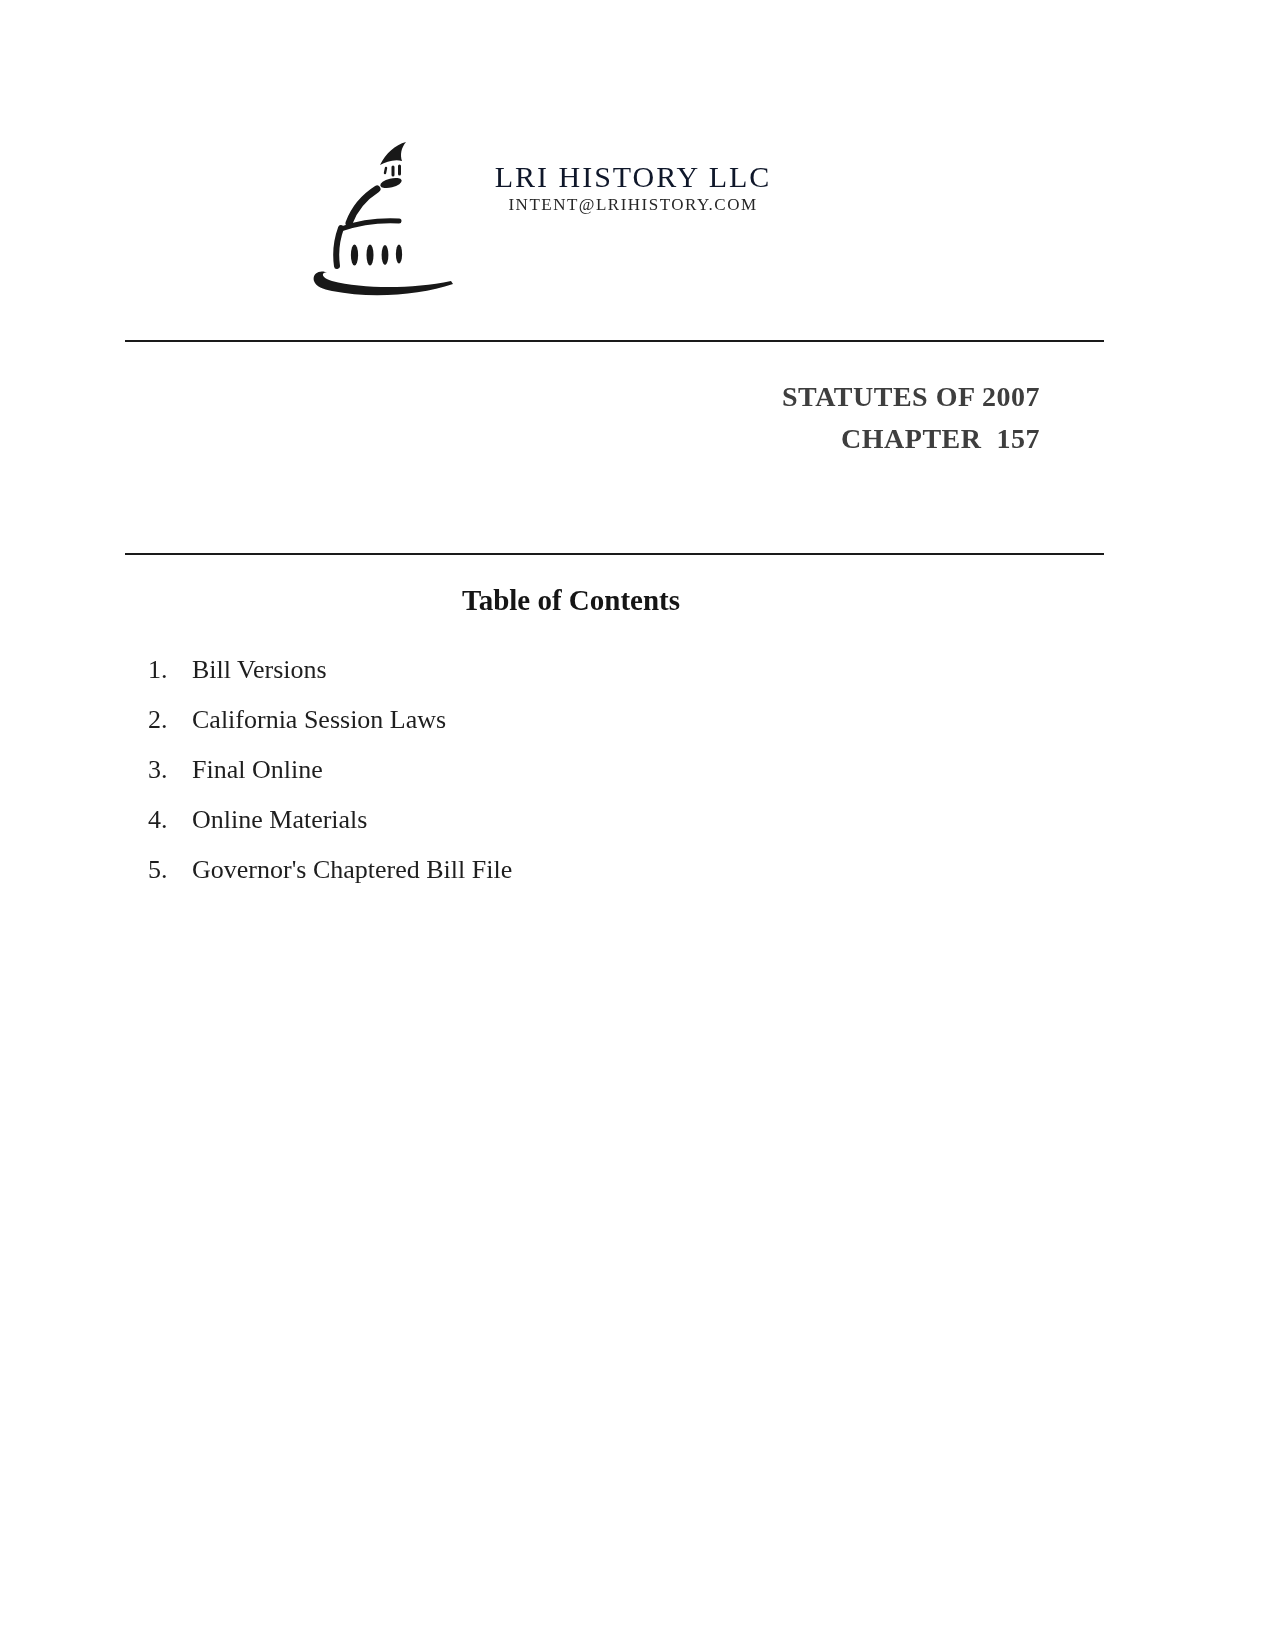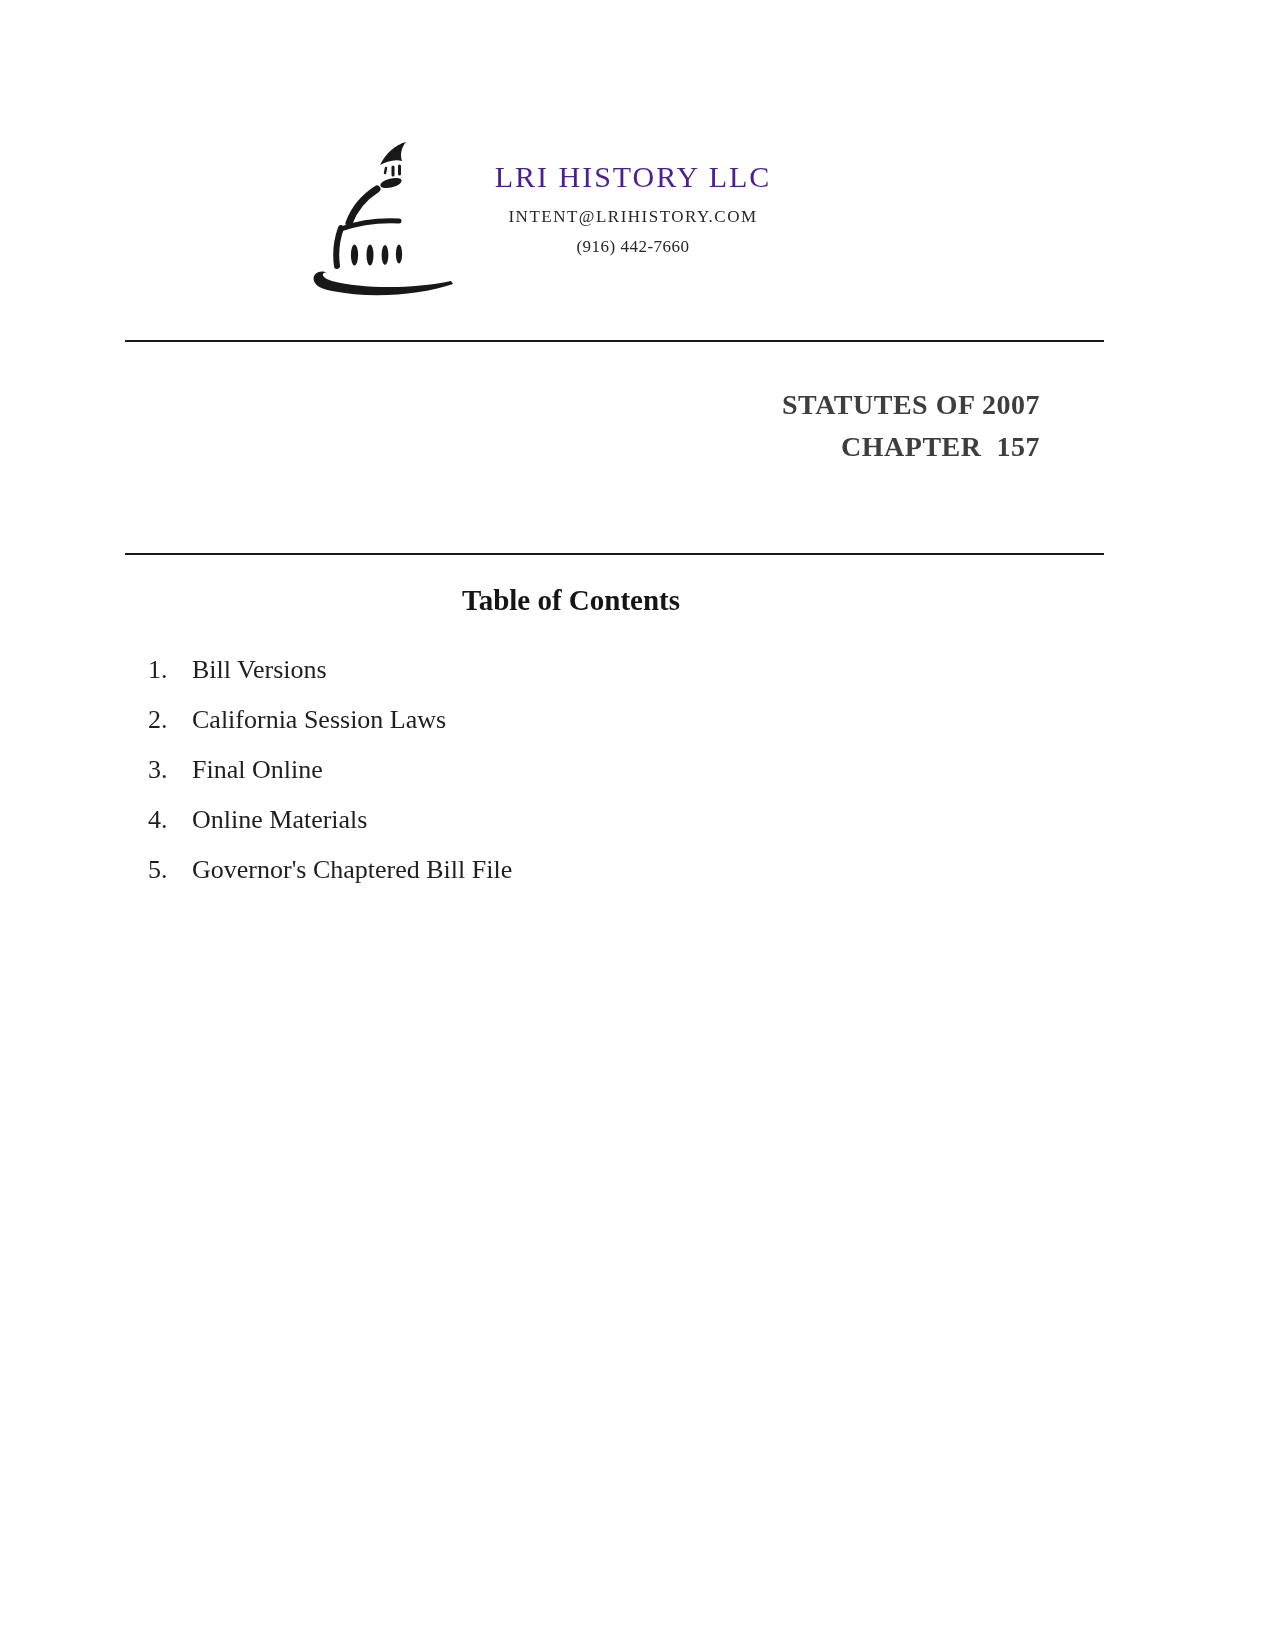--- a/index.html
+++ b/index.html
@@ -29,48 +29,48 @@
     position: absolute;
     left: 333px;
     top: 160px;
     width: 600px;
     text-align: center;
   }
   .org-name {
     font-size: 30px;
     line-height: 34px;
     letter-spacing: 2px;
-    color: #4c1d95;
+    color: #0f172a;
   }
   .org-line {
     font-size: 17px;
     line-height: 22px;
     letter-spacing: 1.5px;
     color: #262626;
   }
-  .org-line.email { margin-top: 12px; }
+  .org-line.email { margin-top: 0; }
   .org-line.site  { margin-top: 8px; }
   .org-line.phone { margin-top: 8px; letter-spacing: 0.5px; }
 
   
   .rule {
     position: absolute;
     left: 125px;
     width: 979px;
     height: 2px;
     background: #1a1a1a;
   }
   .rule-top    { top: 340px; }
   .rule-bottom { top: 553px; }
 
   
   .statutes {
     position: absolute;
     right: 236px;
-    top: 384px;
+    top: 376px;
     text-align: right;
     font-weight: bold;
     font-size: 28px;
     line-height: 42px;
     letter-spacing: 0.5px;
     color: #3e3e3e;
   }
   .statutes div { white-space: pre-wrap; }
 
   
@@ -137,21 +137,20 @@
 
       <path d="M49,107 C66,101 88,98 107,99" stroke-width="5"></path>
 
       <path d="M49,106 C45,117 43,130 45,144" stroke-width="6"></path>
     </g>
   </svg>
 
   <div class="org">
     <div class="org-name">LRI HISTORY LLC</div>
     <div class="org-line email">INTENT@LRIHISTORY.COM</div>
-    <div class="org-line phone">(916) 442-7660</div>
   </div>
 
   <div class="rule rule-top"></div>
 
   <div class="statutes">
     <div>STATUTES OF 2007</div>
     <div>CHAPTER  157</div>
   </div>
 
   <div class="rule rule-bottom"></div>

